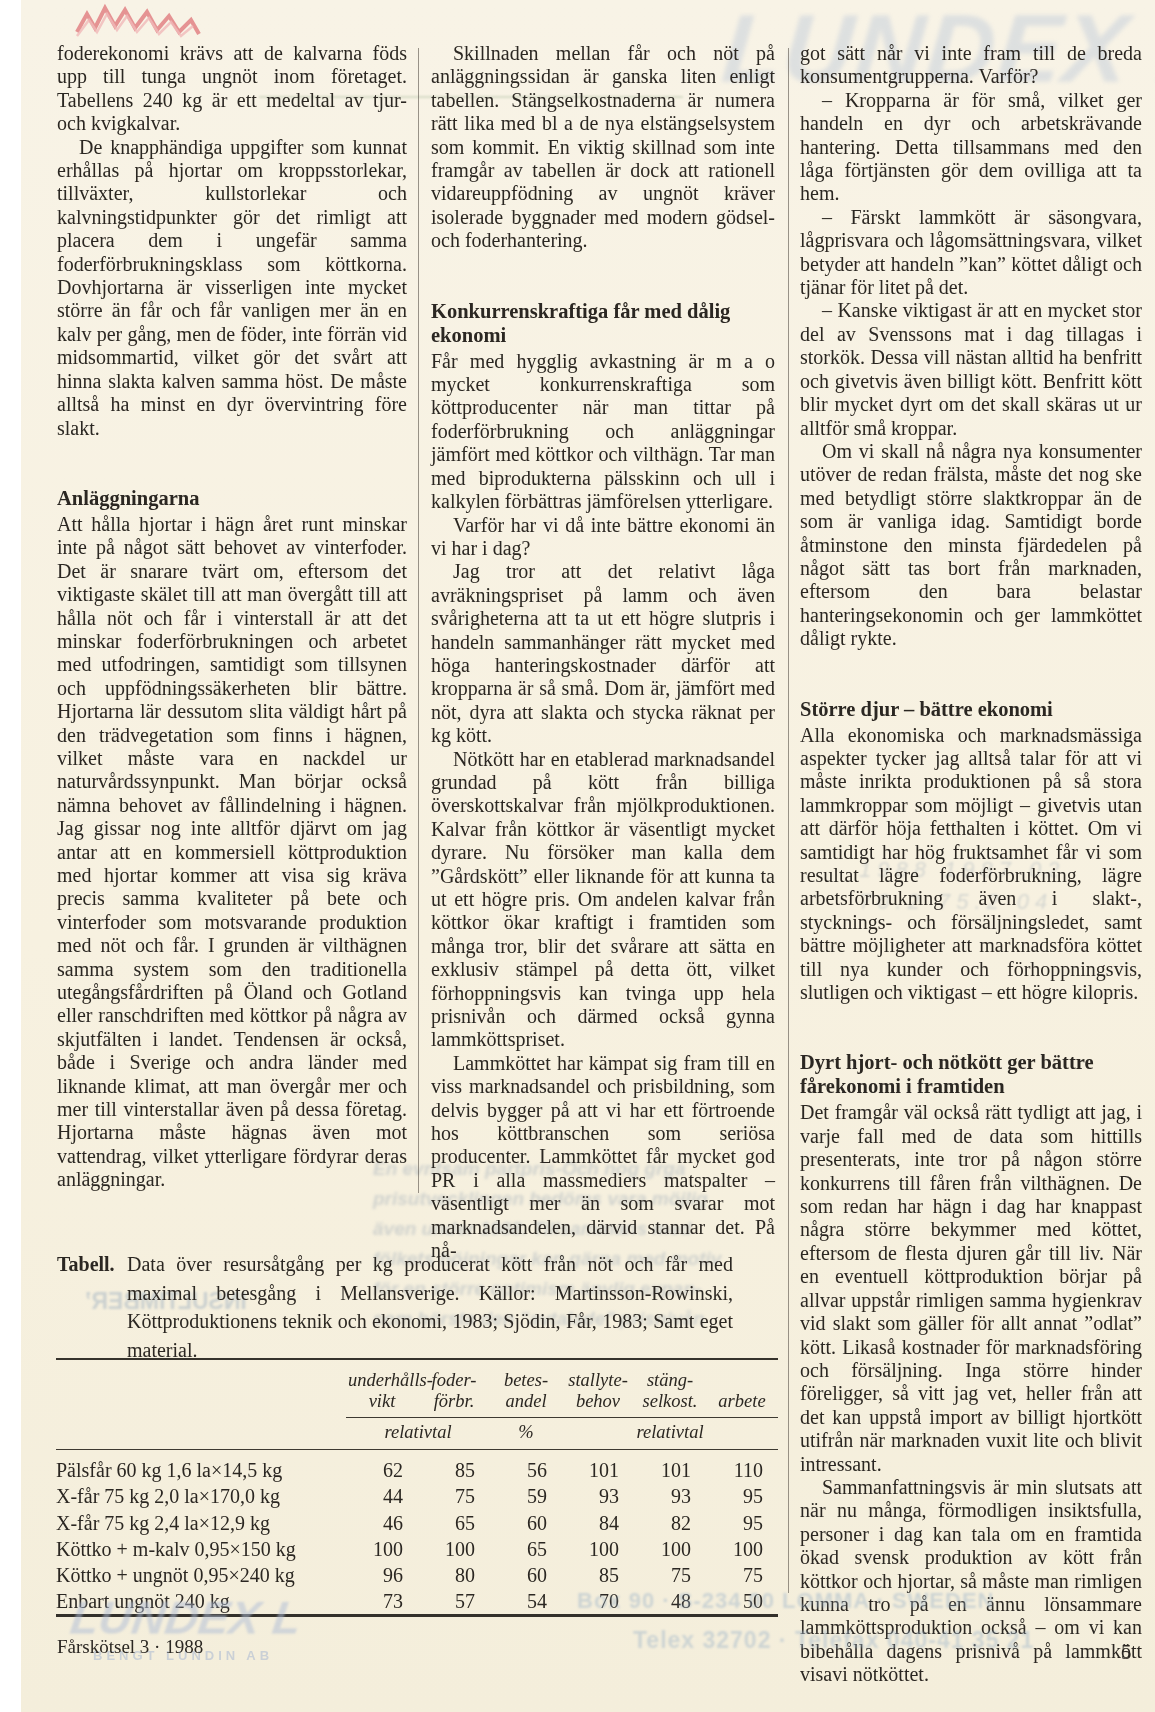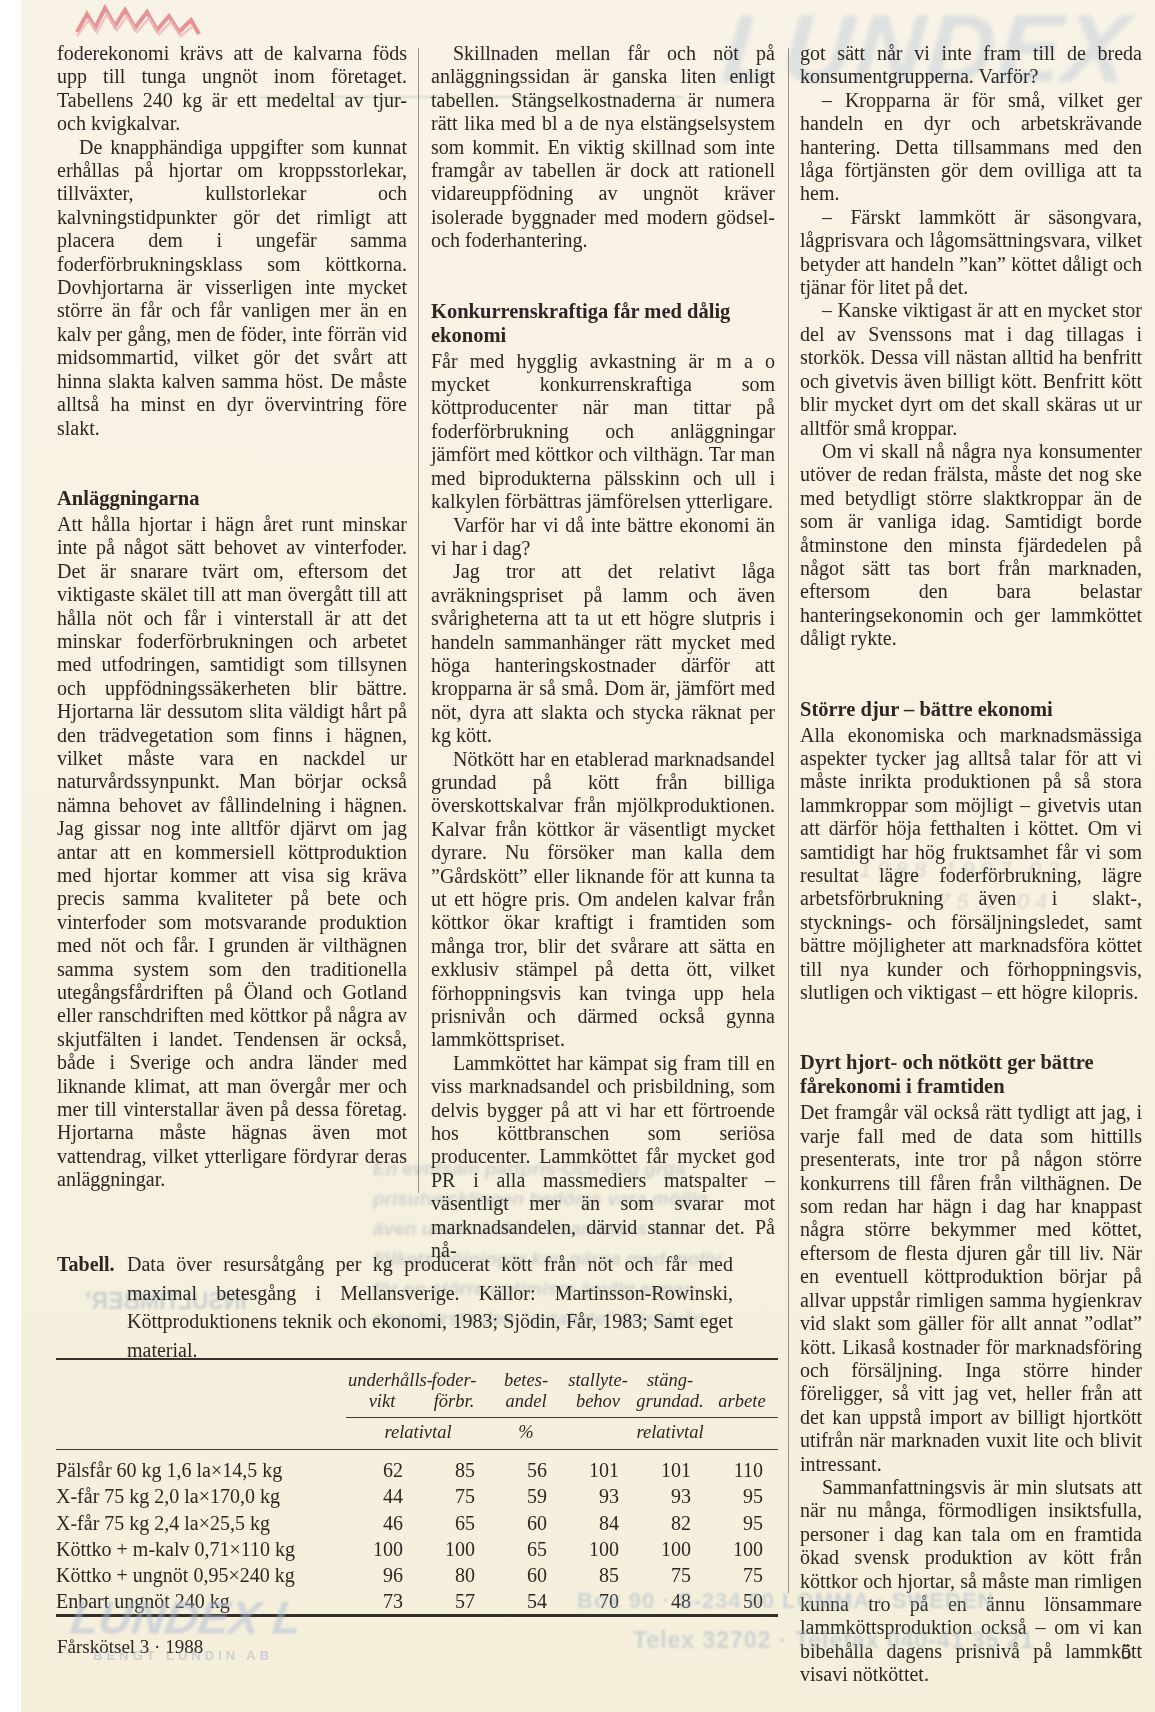--- a/index.html
+++ b/index.html
@@ -133,21 +133,21 @@
         <th class="lbl"></th>
         <th class="hdr">underhålls-
 vikt</th>
         <th class="hdr">foder-
 förbr.</th>
         <th class="hdr">betes-
 andel</th>
         <th class="hdr">stallyte-
 behov</th>
         <th class="hdr">stäng-
-grundad.</th>
+selkost.</th>
         <th class="hdr">arbete</th>
       </tr>
       <tr>
         <td class="ulab"></td>
         <td class="unit" colspan="2">relativtal</td>
         <td class="unit">%</td>
         <td class="unit" colspan="3">relativtal</td>
       </tr>
     </thead>
     <tbody>
@@ -163,30 +163,30 @@
       <tr>
         <td class="rowlbl">X-får 75 kg 2,0 la×170,0 kg</td>
         <td class="num">44</td>
         <td class="num">75</td>
         <td class="num">59</td>
         <td class="num">93</td>
         <td class="num">93</td>
         <td class="num">95</td>
       </tr>
       <tr>
-        <td class="rowlbl">X-får 75 kg 2,4 la×25,5 kg</td>
+        <td class="rowlbl">X-får 75 kg 2,4 la×12,9 kg</td>
         <td class="num">46</td>
         <td class="num">65</td>
         <td class="num">60</td>
         <td class="num">84</td>
         <td class="num">82</td>
         <td class="num">95</td>
       </tr>
       <tr>
-        <td class="rowlbl">Köttko + m-kalv 0,71×110 kg</td>
+        <td class="rowlbl">Köttko + m-kalv 0,95×150 kg</td>
         <td class="num">100</td>
         <td class="num">100</td>
         <td class="num">65</td>
         <td class="num">100</td>
         <td class="num">100</td>
         <td class="num">100</td>
       </tr>
       <tr>
         <td class="rowlbl">Köttko + ungnöt 0,95×240 kg</td>
         <td class="num">96</td>

